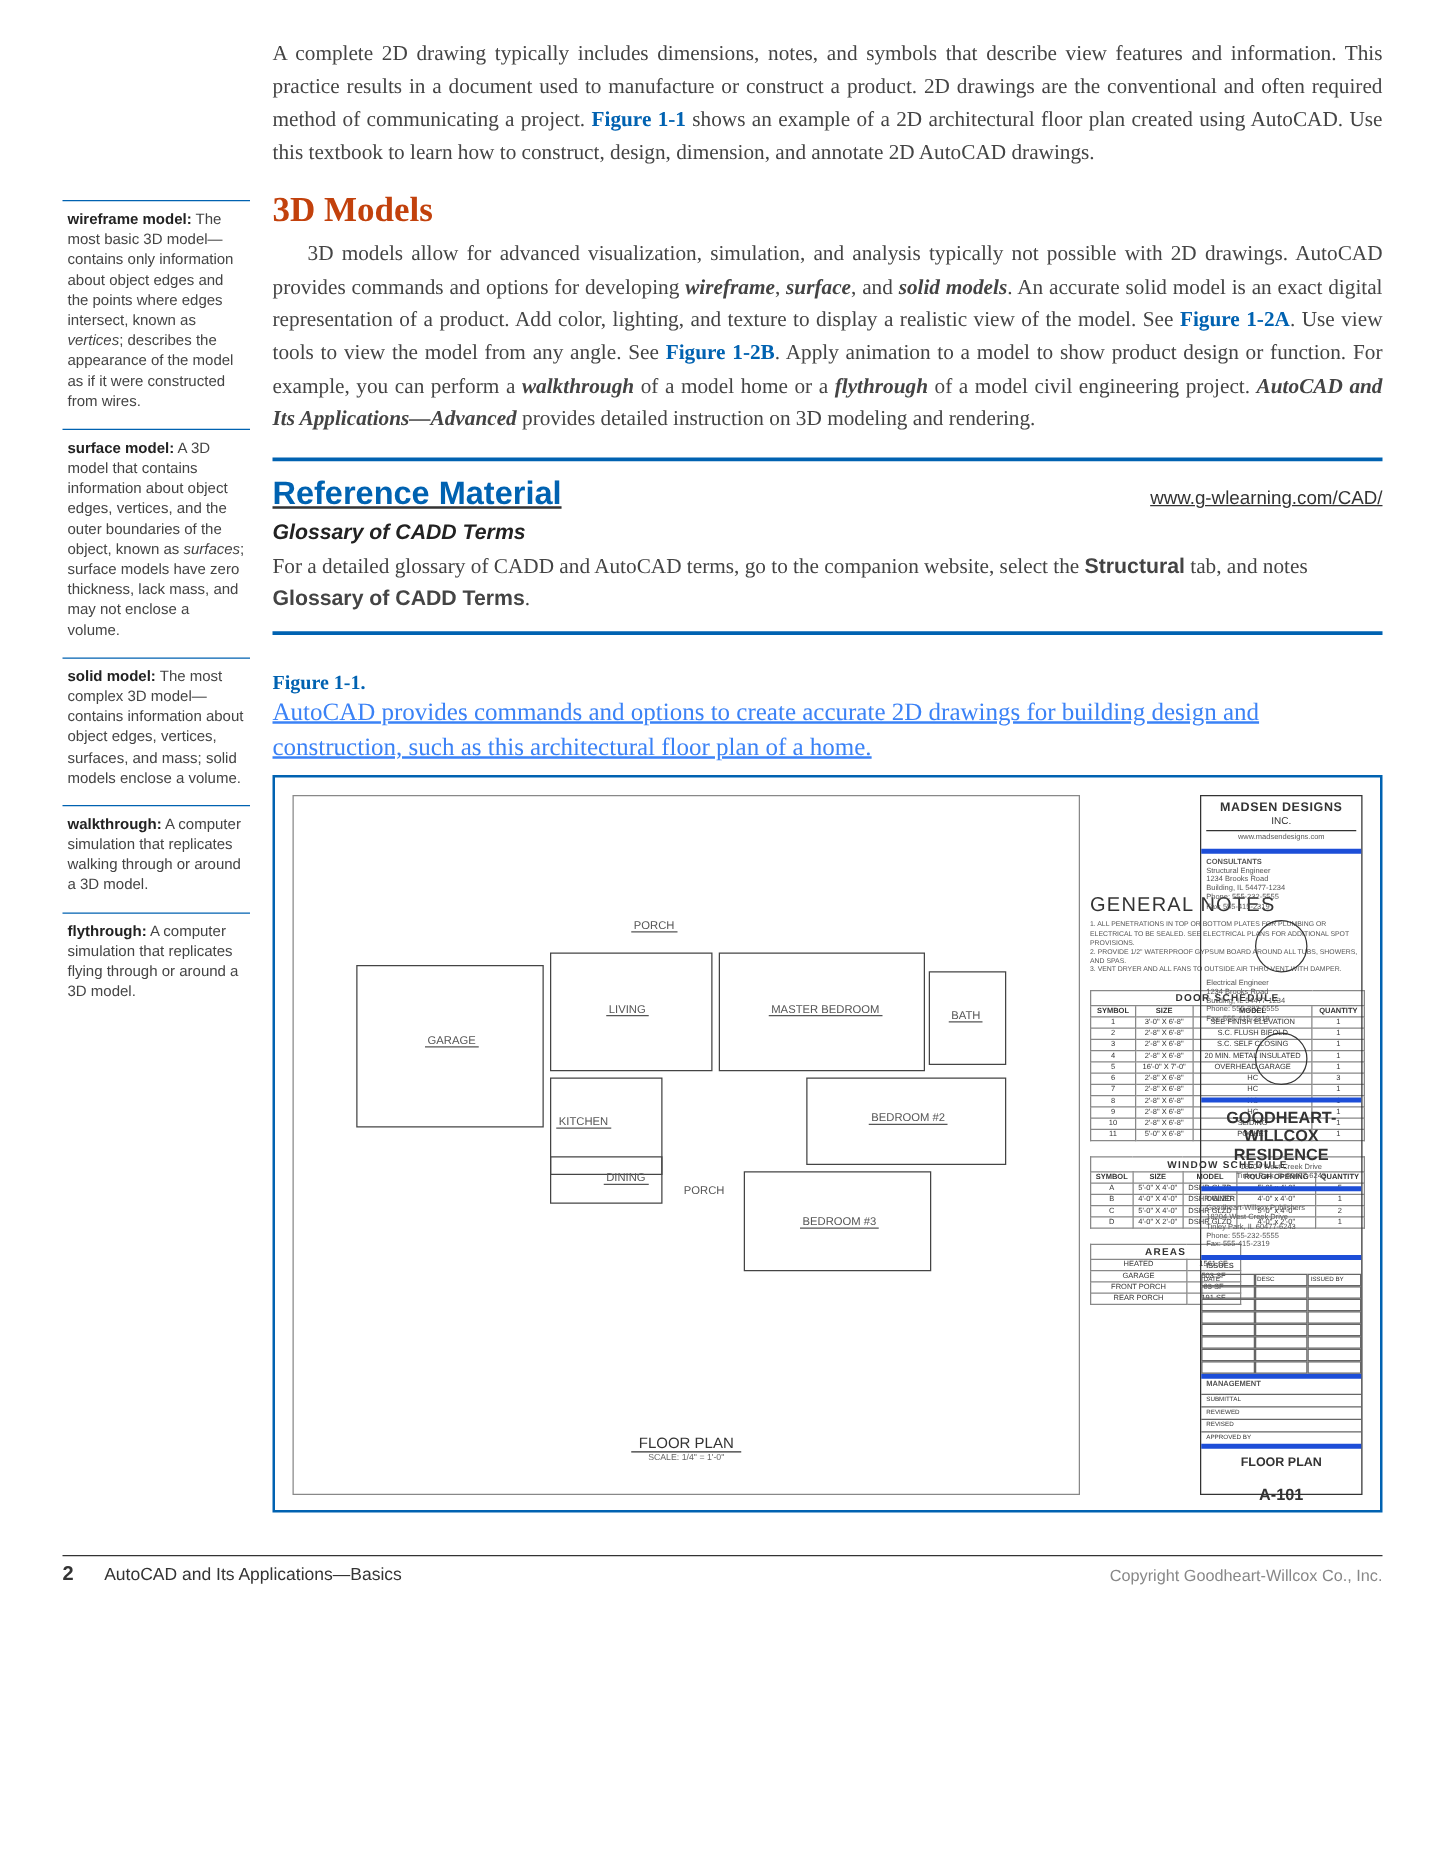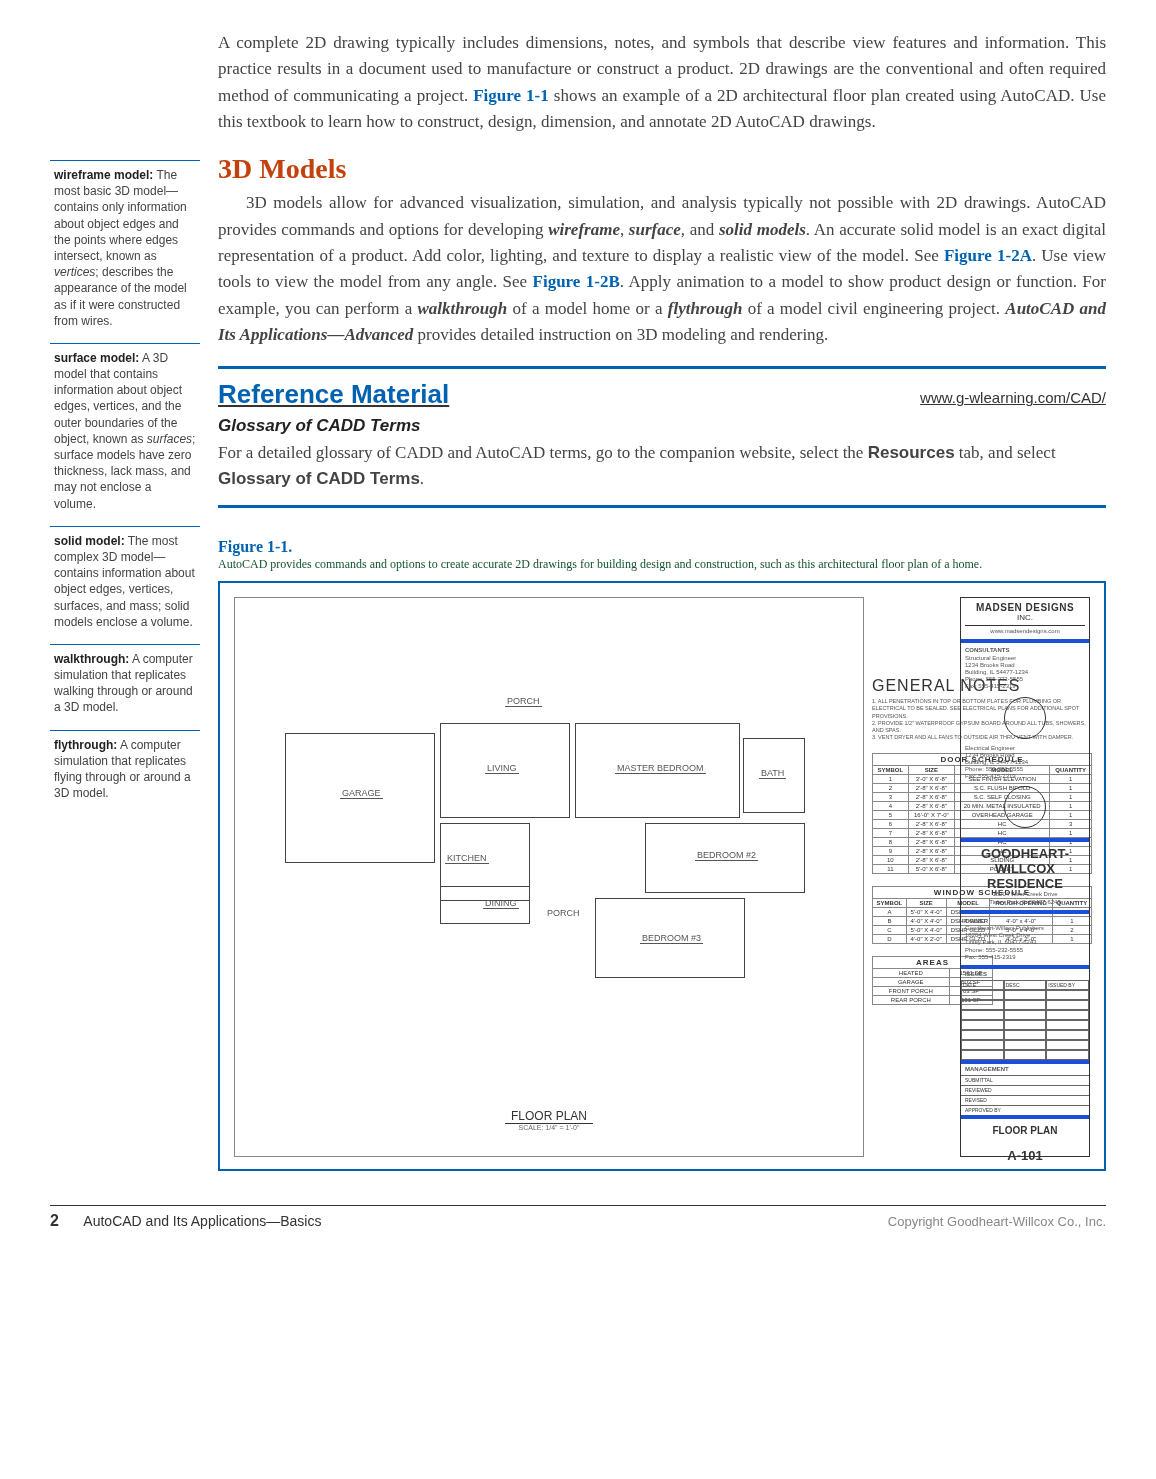--- a/index.html
+++ b/index.html
@@ -62,21 +62,21 @@
     margin-bottom: 4px;
     font-family: Arial, sans-serif;
     font-size: 12px;
     line-height: 1.35;
     color: #444;
   }
   .def-term { font-weight: bold; color: #222; }
   .def-italic { font-style: italic; }
   .figure-caption { margin: 20px 0 8px 0; }
   .fig-label { color: #0062b1; font-weight: bold; font-size: 16px; }
-  .fig-desc { font-size: 12px; color: #14532d; line-height: 1.4; }
+  .fig-desc { font-size: 20px; color: #3b82f6; line-height: 1.4; text-decoration: underline; }
   .figure-box {
     border: 2px solid #0062b1;
     height: 590px;
     background: #fff;
     position: relative;
     overflow: hidden;
   }
   .floorplan-area {
     position: absolute;
     left: 14px; top: 14px;
@@ -179,21 +179,21 @@
       <span>3D models allow for advanced visualization, simulation, and analysis typically not possible with 2D drawings. AutoCAD provides commands and options for developing </span><span class="term-italic">wireframe</span><span>, </span><span class="term-italic">surface</span><span>, and </span><span class="term-italic">solid models</span><span>. An accurate solid model is an exact digital representation of a product. Add color, lighting, and texture to display a realistic view of the model. See </span><span class="link-text">Figure 1-2A</span><span>. Use view tools to view the model from any angle. See </span><span class="link-text">Figure 1-2B</span><span>. Apply animation to a model to show product design or function. For example, you can perform a </span><span class="term-italic">walkthrough</span><span> of a model home or a </span><span class="term-italic">flythrough</span><span> of a model civil engineering project. </span><span class="term-bold-italic">AutoCAD and Its Applications—Advanced</span><span> provides detailed instruction on 3D modeling and rendering.</span>
     </p>
 
     <div class="glossary-block">
       <div class="ref-header">
         <div class="ref-title">Reference Material</div>
         <div class="ref-url">www.g-wlearning.com/CAD/</div>
       </div>
       <div class="glossary-sub">Glossary of CADD Terms</div>
       <p class="glossary-body">
-        <span>For a detailed glossary of CADD and AutoCAD terms, go to the companion website, select the </span><span class="ui-bold">Resources</span><span> tab, and select </span><span class="ui-bold">Glossary of CADD Terms</span><span>.</span>
+        <span>For a detailed glossary of CADD and AutoCAD terms, go to the companion website, select the </span><span class="ui-bold">Structural</span><span> tab, and notes </span><span class="ui-bold">Glossary of CADD Terms</span><span>.</span>
       </p>
     </div>
 
     <div class="figure-caption">
       <div class="fig-label">Figure 1-1.</div>
       <div class="fig-desc">AutoCAD provides commands and options to create accurate 2D drawings for building design and construction, such as this architectural floor plan of a home.</div>
     </div>
 
     <div class="figure-box">
       <div class="floorplan-area">

